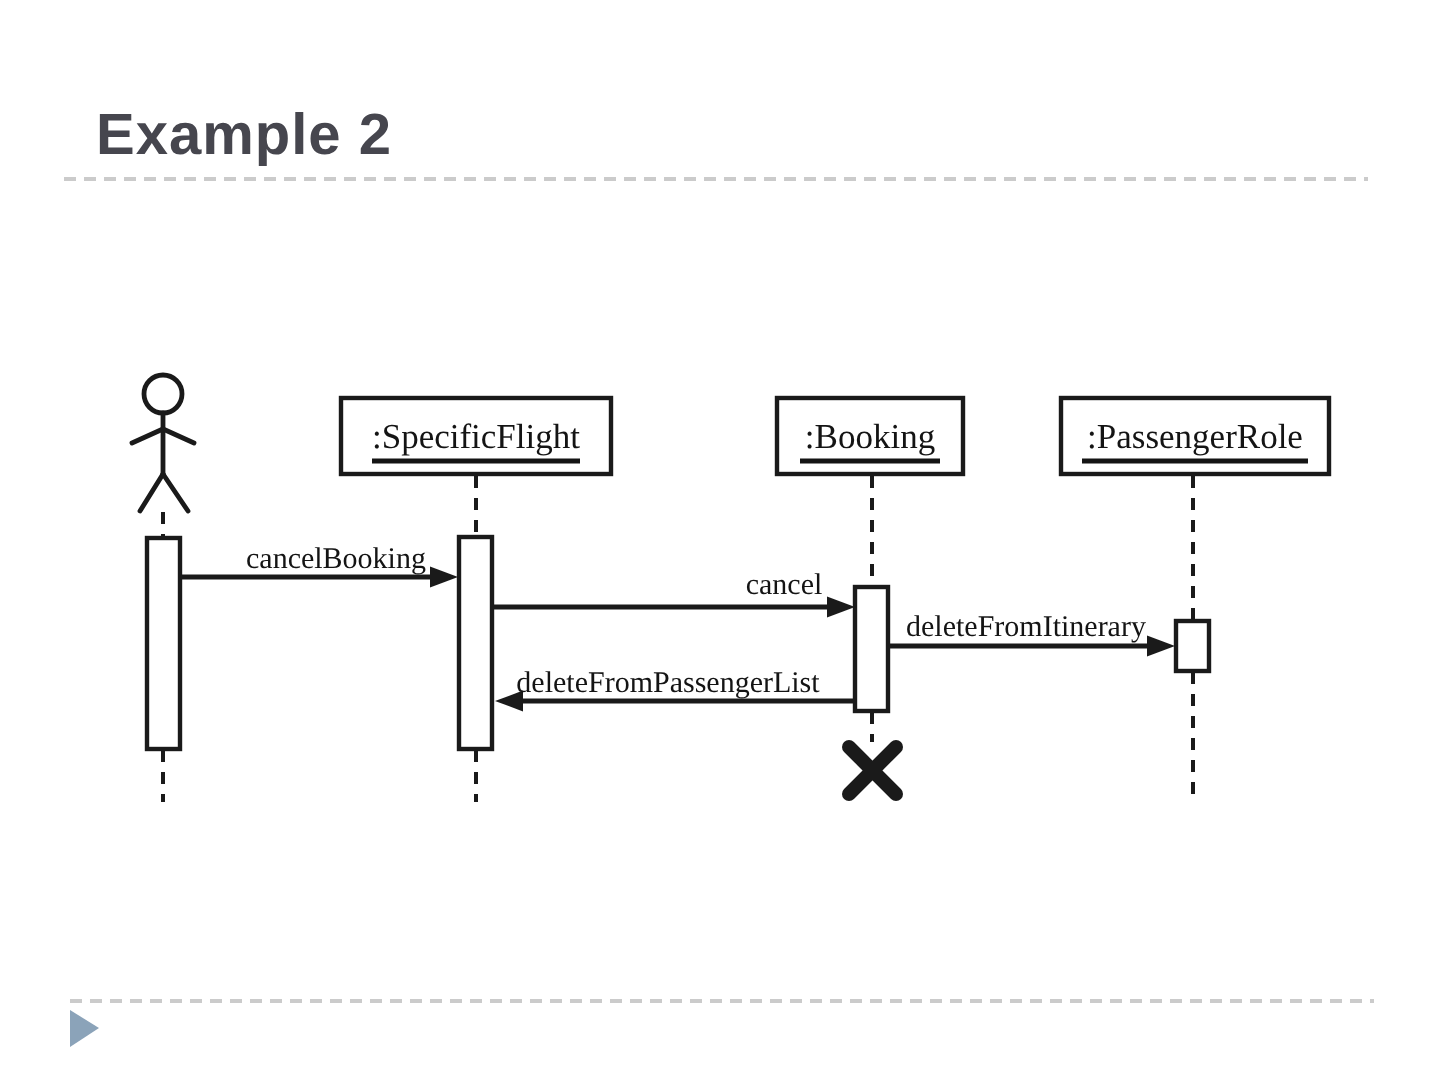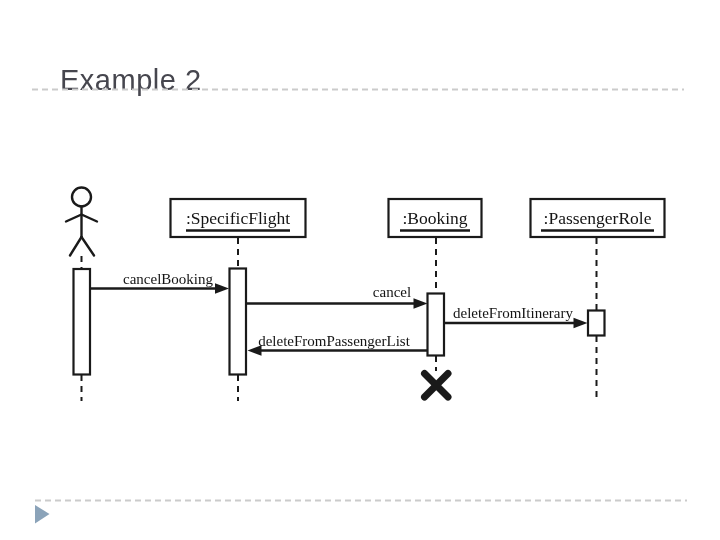--- a/index.html
+++ b/index.html
@@ -14,24 +14,24 @@
   .slide {
     position: relative;
     width: 720px;
     height: 540px;
     background: #ffffff;
   }
   .slide-title {
     position: absolute;
     left: 44px;
     top: 48px;
-    margin: 16px;
+    margin: 4px;
     font-family: "Liberation Sans", sans-serif;
     font-size: 29px;
-    font-weight: normal;
+    font-weight: bold;
     letter-spacing: 0.5px;
     color: #46464e;
   }
   .diagram-svg {
     position: absolute;
     left: 0;
     top: 0;
     width: 720px;
     height: 540px;
   }

